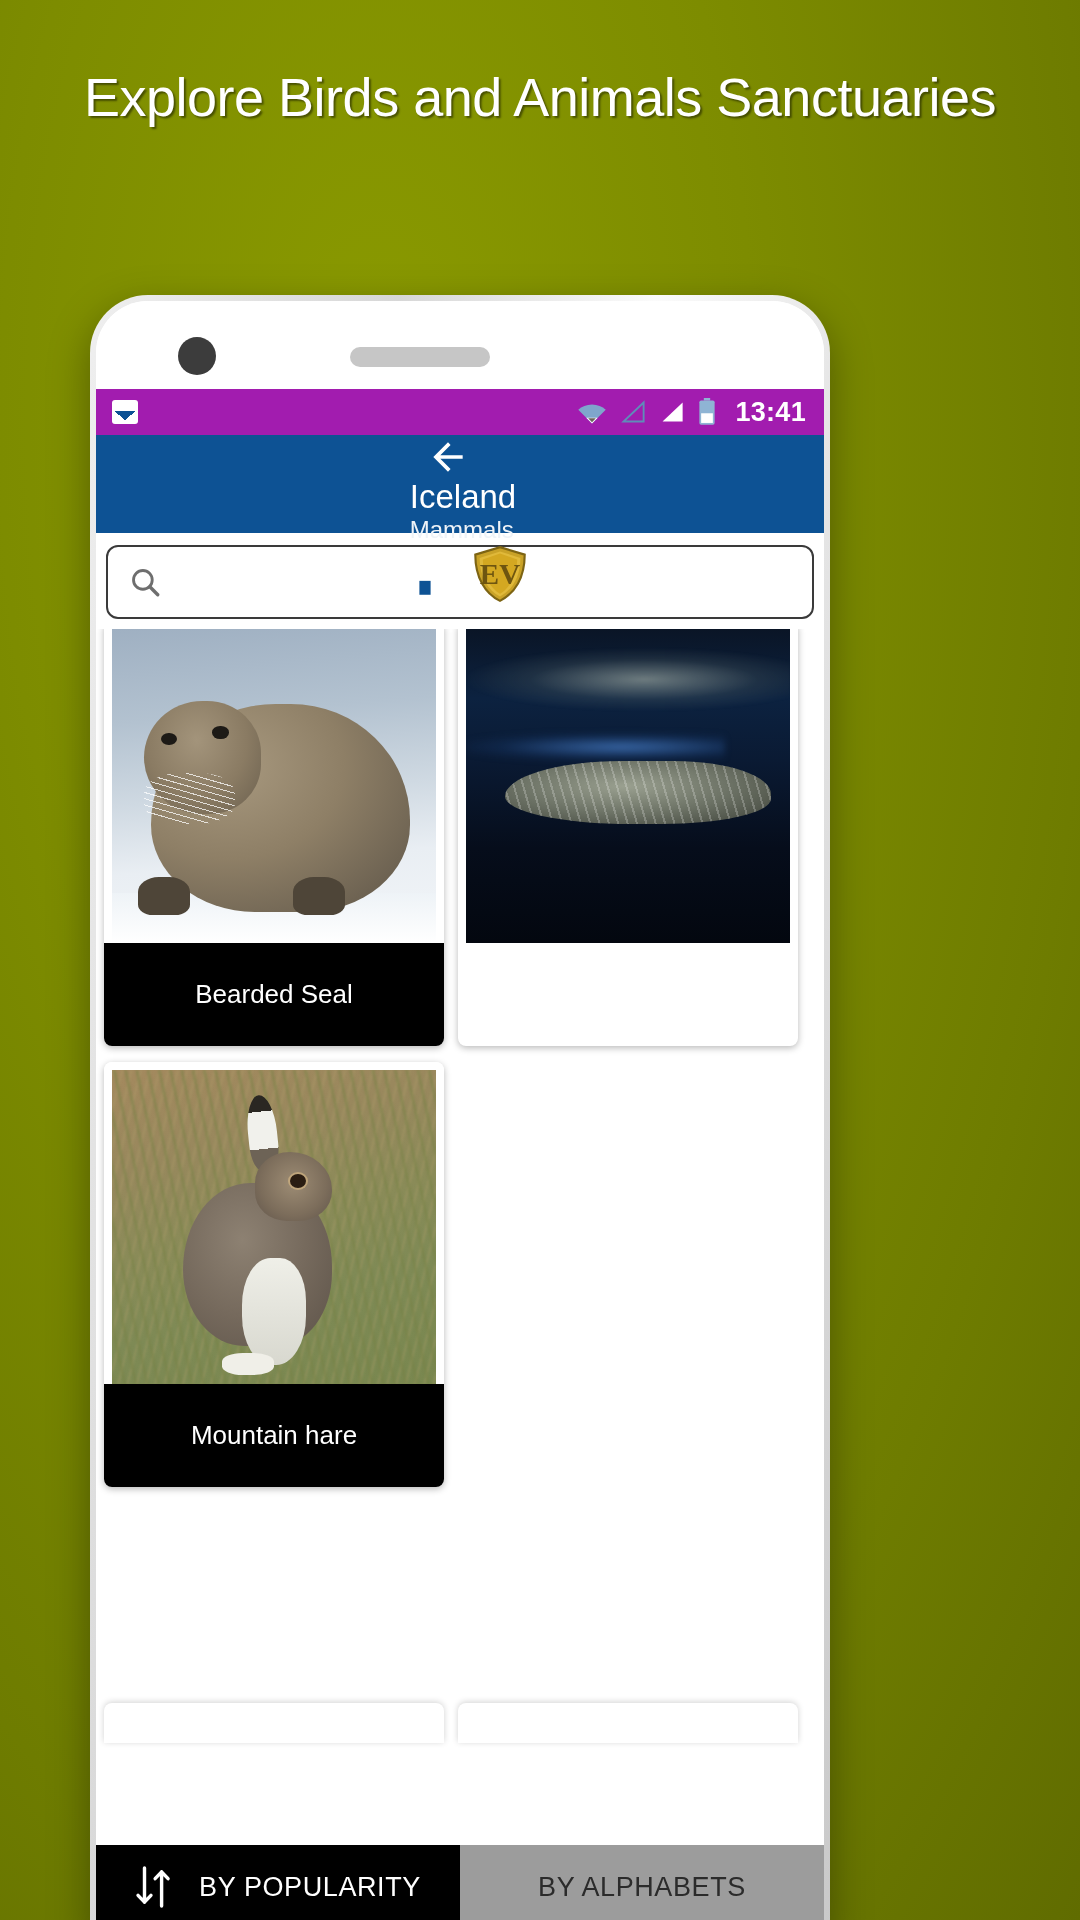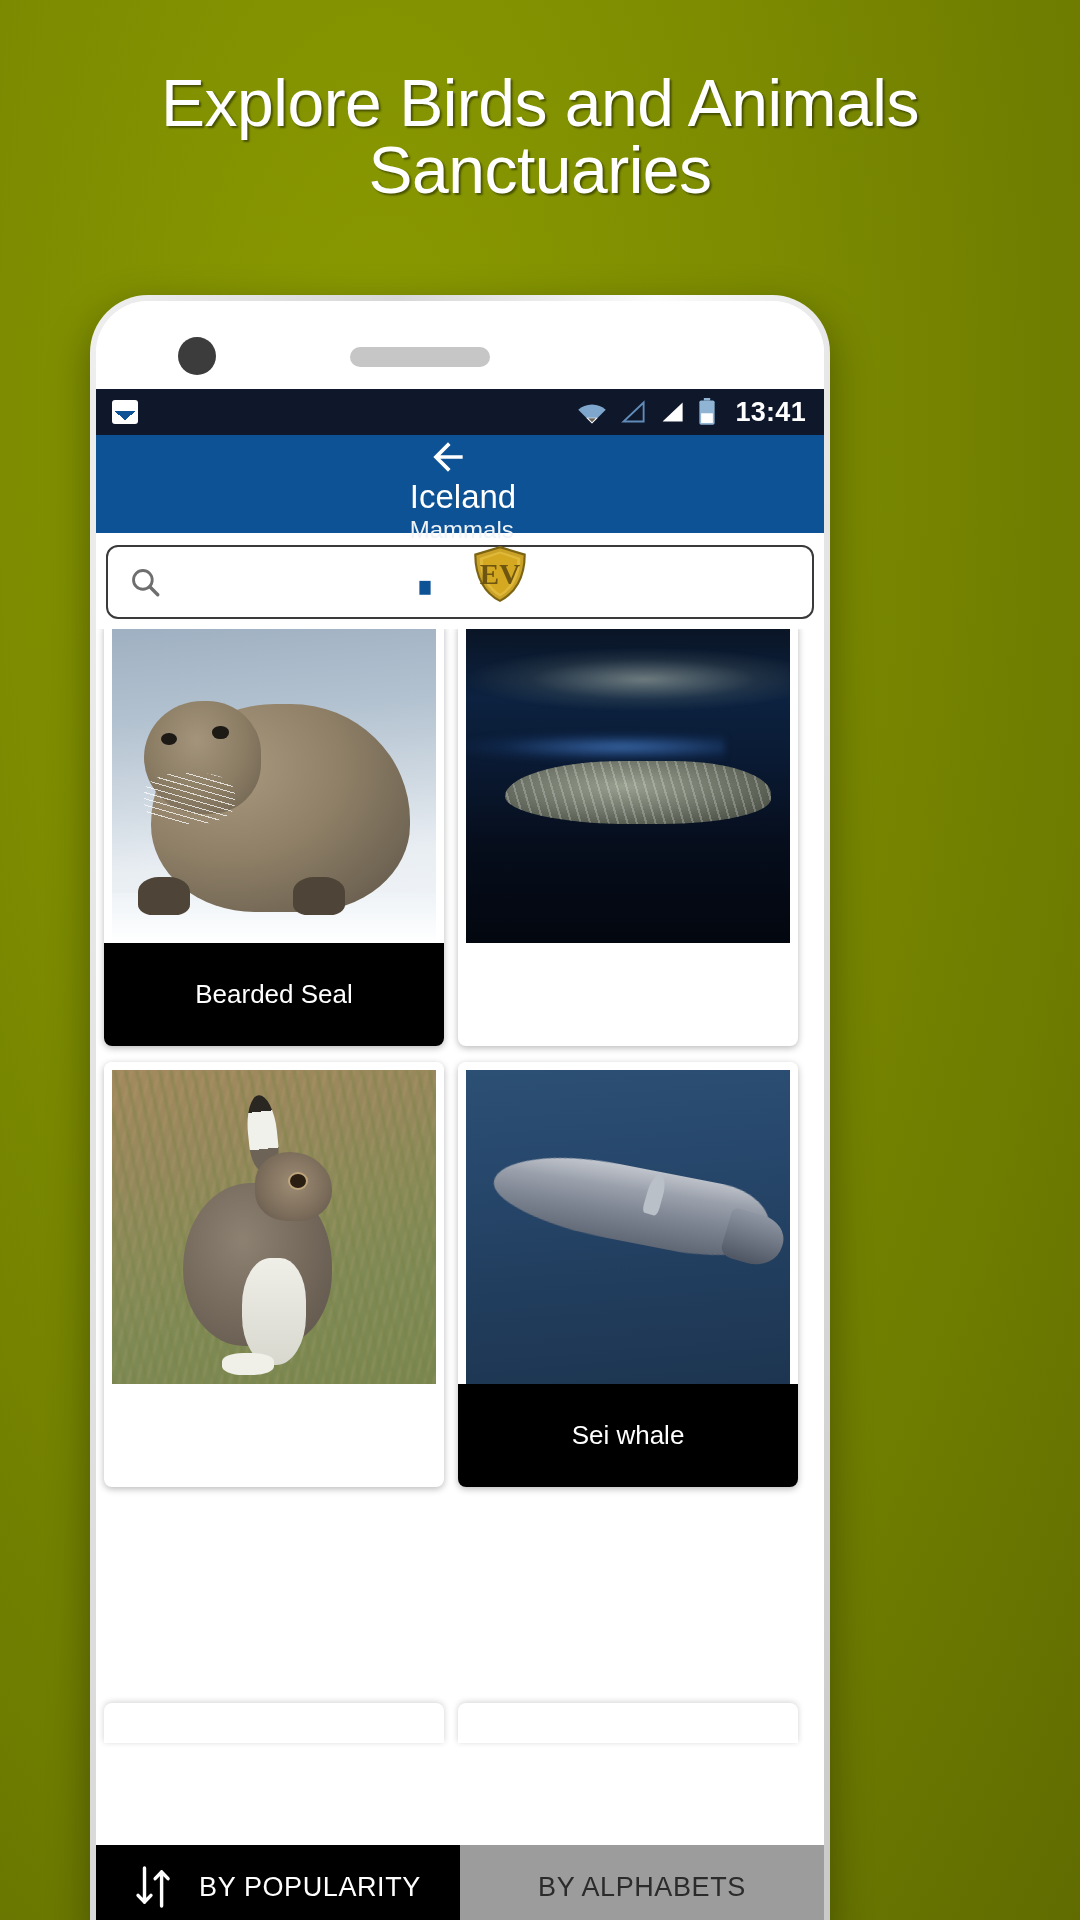--- a/index.html
+++ b/index.html
@@ -12,21 +12,21 @@
     background: radial-gradient(ellipse at 35% 22%, #8a9a00 0%, #7d8c00 38%, #6e7c00 72%, #606c00 100%);
     position: relative;
   }
 
   
   .headline {
     position: absolute;
     top: 70px; left: 0; right: 0;
     text-align: center;
     color: #ffffff;
-    font-size: 66px;
+    font-size: 54px;
     line-height: 1.02;
     font-weight: 400;
     letter-spacing: -0.5px;
     text-shadow: 2px 2px 2px rgba(0,0,0,0.45);
     padding: 0 80px;
   }
 
   
   .phone {
     position: absolute;
@@ -70,21 +70,21 @@
   .screen {
     position: absolute;
     left: 0; right: 0; top: 88px; bottom: 0;
     background: #ffffff;
     overflow: hidden;
   }
 
   
   .statusbar {
     height: 46px;
-    background: #0f172a;
+    background: #a21caf;
     display: flex;
     align-items: center;
     padding: 0 18px 0 16px;
     color: #ffffff;
   }
   .sb-left { display: flex; align-items: center; gap: 10px; }
   .sb-spacer { flex: 1; }
   .sb-right { display: flex; align-items: center; gap: 13px; }
   .sb-clock { font-size: 27px; font-weight: 600; letter-spacing: 0.3px; margin-left: 6px; }
 
@@ -448,34 +448,23 @@
                 <div class="grass"></div>
                 <div class="body"></div>
                 <div class="chest"></div>
                 <div class="ear"></div>
                 <div class="head"></div>
                 <div class="eye"></div>
                 <div class="foot"></div>
               </div>
             </div>
           </div>
-        </div>
-
-        <div class="card">
-          <div class="card-img pad">
-            <div class="inner">
-              <div class="art art-sei">
-                <div class="whale"></div>
-                <div class="fin"></div>
-                <div class="tail"></div>
-              </div>
-            </div>
-          </div>
-          <div class="card-label">Sei whale</div>
-        </div>
+          <div class="card-label">Mountain hare</div>
+        </div>
+
 
       </div>
 
       <div class="peek-row">
         <div class="peek"></div>
         <div class="peek"></div>
       </div>
 
       <div class="sortbar">
         <div class="sort-btn active">

